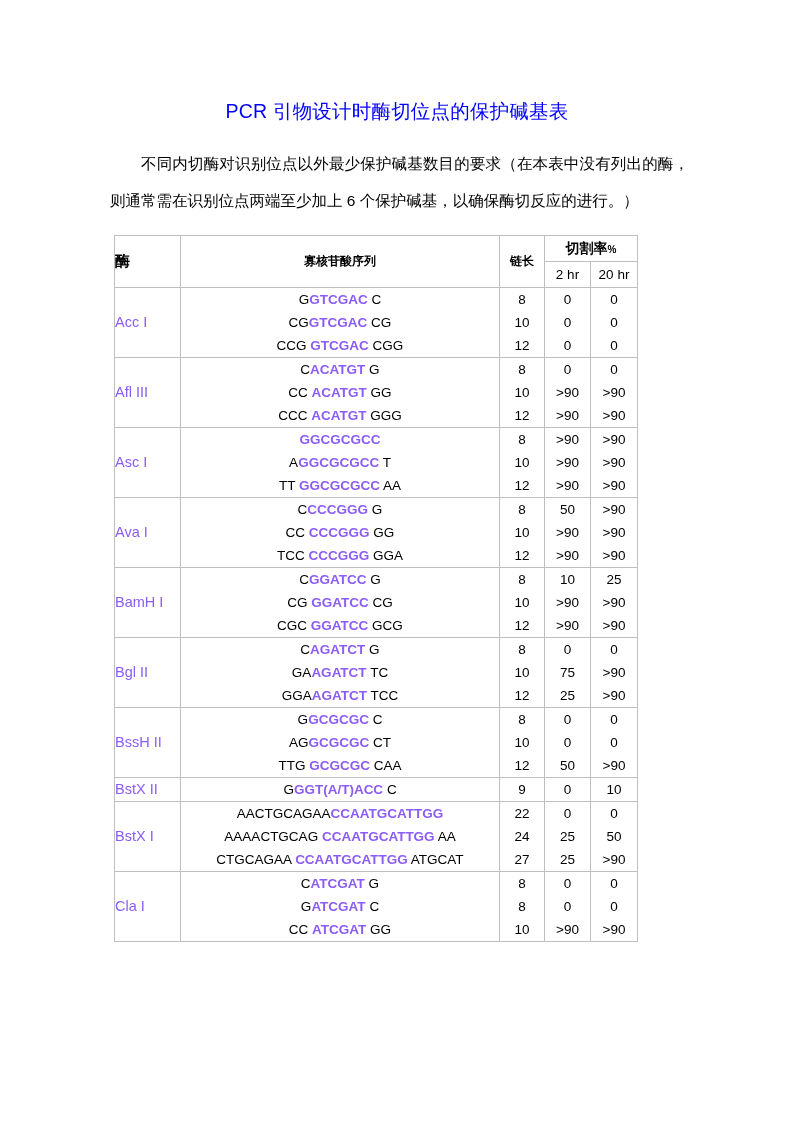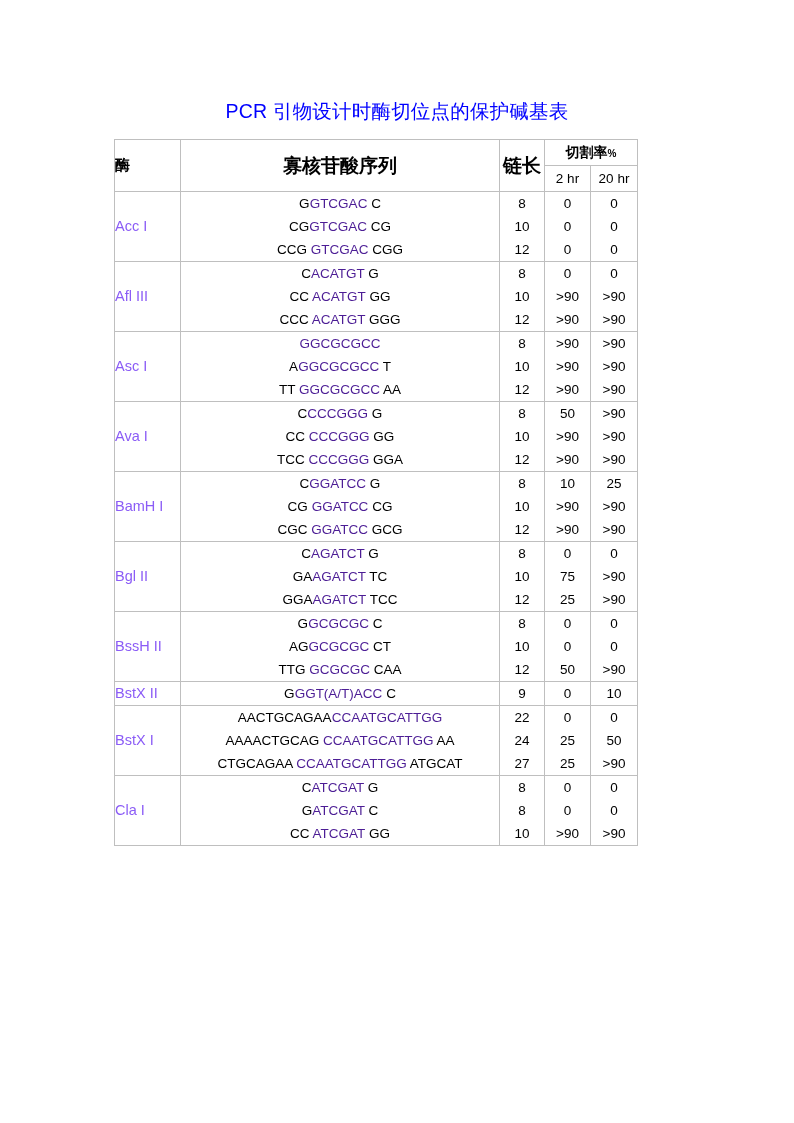--- a/index.html
+++ b/index.html
@@ -59,21 +59,21 @@
   }
   table.enz td, table.enz th {
     border: 1px solid #bfbfbf;
     padding: 0;
     vertical-align: middle;
   }
 
   
   th.h {
     font-weight: bold;
-    font-size: 19px;
+    font-size: 12px;
     text-align: center;
     color: #000000;
     height: 28px;
   }
   th.h-enzyme {
     text-align: left;
     padding-left: 8px;
     font-size: 15px;
   }
   th.h-rate {
@@ -120,29 +120,30 @@
   td.num {
     text-align: center;
     font-size: 13.5px;
     line-height: 23px;
     padding: 6px 2px 6px 2px;
     vertical-align: top;
     color: #000000;
   }
   .seq-line { display: block; }
   .num-line { display: block; }
-  .hl { color: #4c1d95; }
+  .hl { color: #8b5cf6; font-weight: bold; }
 </style>
 </head>
 <body>
 
 <div class="page">
 
   <h1 class="doc-title">PCR 引物设计时酶切位点的保护碱基表</h1>
 
+  <p class="intro">不同内切酶对识别位点以外最少保护碱基数目的要求（在本表中没有列出的酶，则通常需在识别位点两端至少加上 6 个保护碱基，以确保酶切反应的进行。）</p>
 
   <div class="table-wrap">
     <table class="enz">
       <colgroup>
         <col class="c-enz">
           <col class="c-seq">
           <col class="c-len">
           <col class="c-2hr">
           <col class="c-20hr">
       </colgroup>

